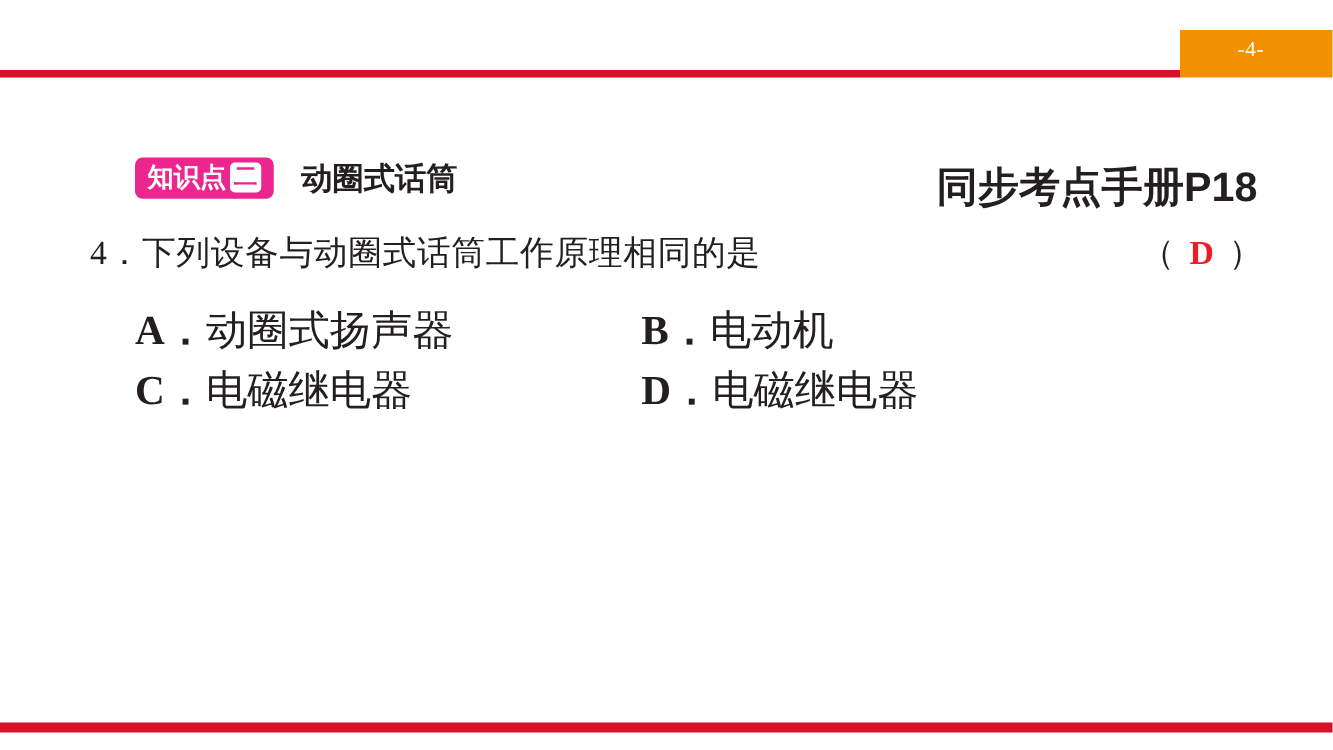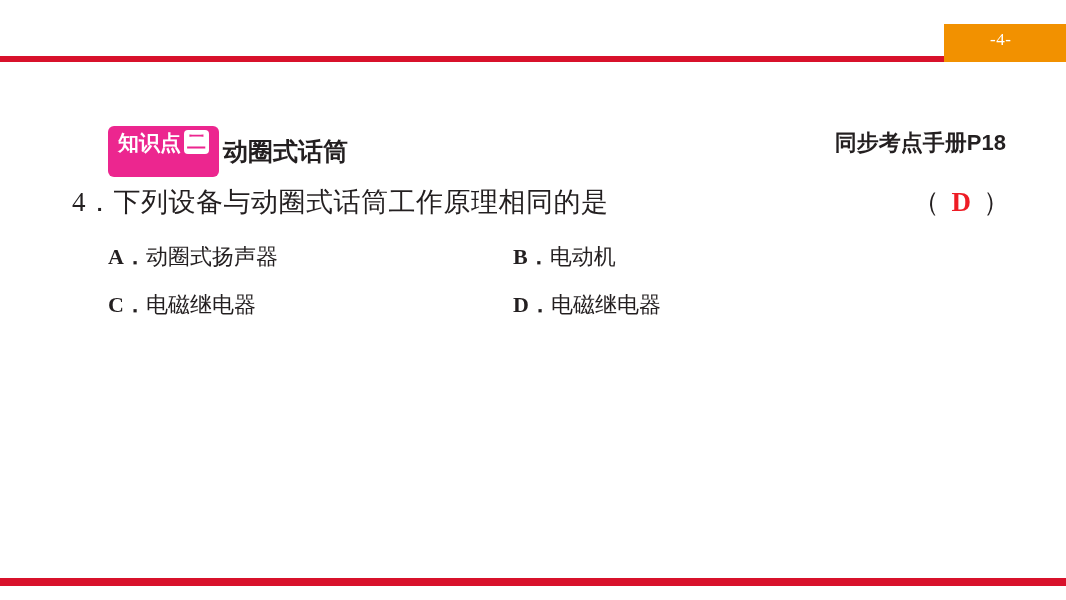--- a/index.html
+++ b/index.html
@@ -75,51 +75,52 @@
     margin-right: 60px;
   }
   .kp-badge {
     display: inline-block;
     background: #ec268f;
     color: #ffffff;
     font-family: "Liberation Sans", sans-serif;
     font-weight: bold;
     font-size: 21px;
     line-height: 30px;
-    padding: 2px 10px 19px 10px;
+    padding: 2px 10px 1px 10px;
     border-radius: 6px;
     vertical-align: middle;
     white-space: nowrap;
   }
   .kp-badge .kp-num {
     display: inline-block;
     background: #ffffff;
     color: #ec268f;
     border-radius: 4px;
     padding: 0 3px;
     margin-left: 3px;
     font-size: 19px;
     line-height: 24px;
     vertical-align: 2px;
   }
   .kp-title {
     display: inline-block;
+    margin-left: 18px;
     font-family: "Liberation Sans", sans-serif;
     font-weight: bold;
     font-size: 25px;
     color: #231f20;
     vertical-align: middle;
   }
   .kp-ref {
     position: absolute;
     right: 0;
     top: 2px;
     font-family: "Liberation Sans", sans-serif;
     font-weight: bold;
-    font-size: 22px;
+    font-size: 33px;
     color: #231f20;
     white-space: nowrap;
   }
 
   .question-row {
     position: relative;
     margin-left: 72px;
     margin-right: 48px;
     margin-top: 14px;
     height: 40px;
@@ -145,21 +146,21 @@
     padding: 0 12px;
   }
 
   .options {
     margin-left: 108px;
     margin-top: 18px;
   }
   .option-line {
     position: relative;
     height: 48px;
-    font-size: 22px;
+    font-size: 33px;
     color: #231f20;
     white-space: nowrap;
   }
   .opt-a, .opt-b {
     position: absolute;
     top: 0;
   }
   .opt-a { left: 0; }
   .opt-b { left: 405px; }
   .opt-label {

